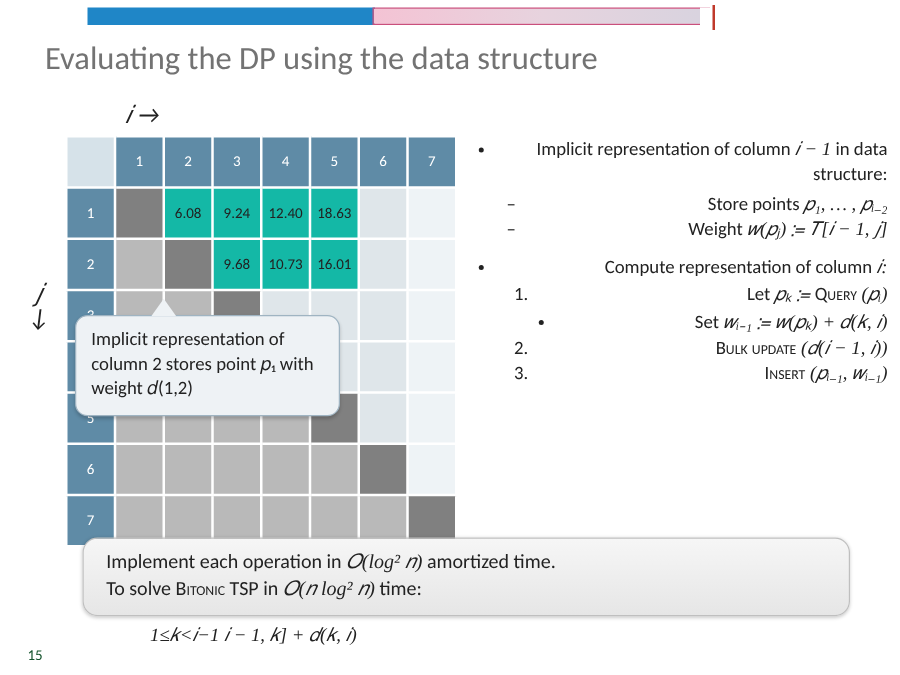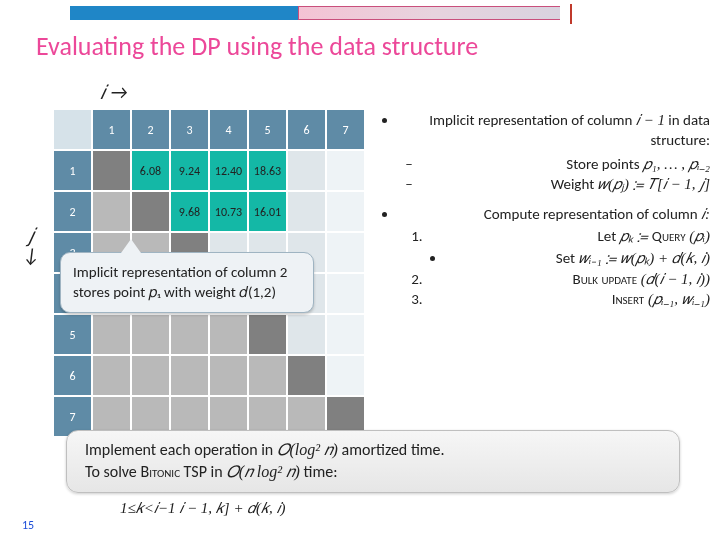--- a/index.html
+++ b/index.html
@@ -18,21 +18,21 @@
     left: 0; top: 6px; right: 0; height: 16px;
   }
   .topbar .blue { position:absolute; left:70px; top:0; width:230px; height:14px; background:#1f86c7; }
   .topbar .pink { position:absolute; left:298px; top:0; width:270px; height:14px; background: linear-gradient(90deg,#f4c3d4,#e7d3de,#d8d3df); border:1px solid #c94f7c; }
   .topbar .gap  { position:absolute; left:560px; top:0; width:10px; height:14px; background:#fff; }
   .topbar .red  { position:absolute; left:570px; top:-2px; width:2px; height:20px; background:#c0392b; }
   .title {
     position: absolute;
     left: 36px; top: 30px;
     font-size: 26px; font-weight: 400;
-    color: #ec4899;
+    color: #737373;
   }
   .i-arrow {
     position:absolute; left:100px; top:80px;
     font-size:20px; font-style:italic;
   }
   .j-arrow {
     position:absolute; left:22px; top:225px;
     font-size:20px; font-style:italic;
     text-align:center; line-height:1;
   }
@@ -49,21 +49,21 @@
   }
   .cell-hdr { background:#5f8ba6; color:#fff; font-size:17px; }
   .cell-blank-hdr { background:#d6e2e9; }
   .cell-diag { background:#808080; }
   .cell-dark { background:#dfe6ea; }
   .cell-lite { background:#eef3f6; }
   .cell-orange { background:#14b8a6; font-size:11.5px; font-weight:500; }
   .cell-shadow { background:#b9b9b9; }
   .callout {
     position:absolute; left:60px; top:252px;
-    width:254px;
+    width:212px;
     background:#eef2f5;
     border:1px solid #9fb4c2;
     border-radius:10px;
     box-shadow:0 2px 3px rgba(0,0,0,0.2);
     padding:10px 12px;
     font-size:15px; line-height:1.3;
   }
   .callout:before {
     content:"";
     position:absolute;
@@ -92,21 +92,21 @@
     font-size:16px; line-height:1.35;
   }
   .leak {
     position:absolute; left:120px; top:500px;
     font-size:15px;
     font-family:"Cambria Math","Times New Roman",serif;
     font-style:italic;
   }
   .pageno {
     position:absolute; left:22px; bottom:8px;
-    font-size:12px; color:#1d4ed8;
+    font-size:12px; color:#14532d;
   }
 </style>
 </head>
 <body>
 
 <div class="topbar">
   <div class="blue"></div>
     <div class="pink"></div>
     <div class="gap"></div>
     <div class="red"></div>

